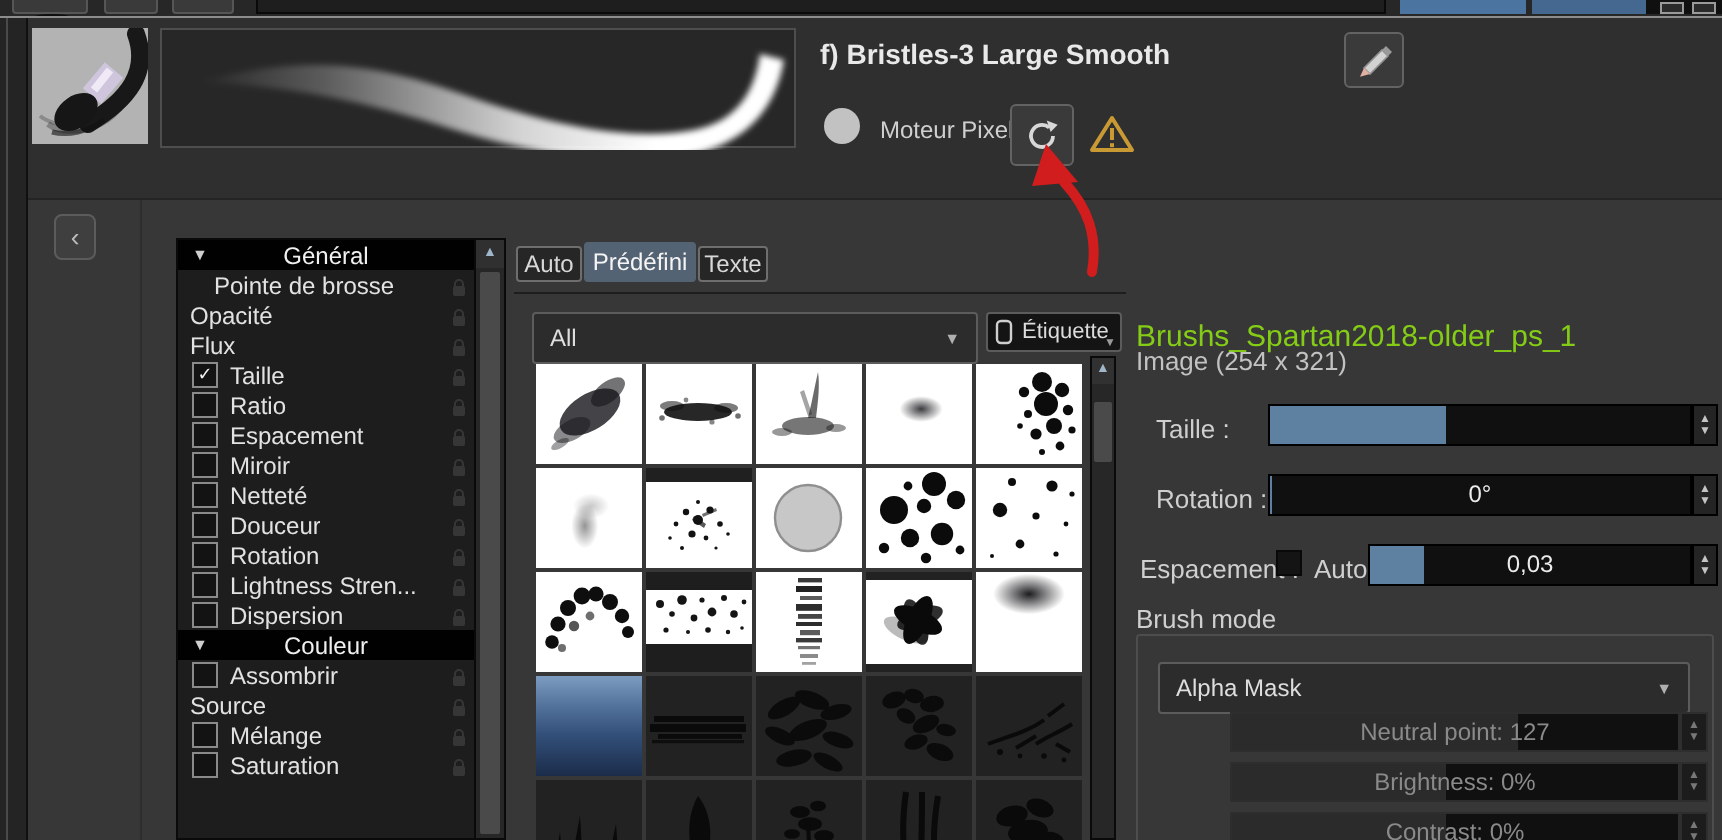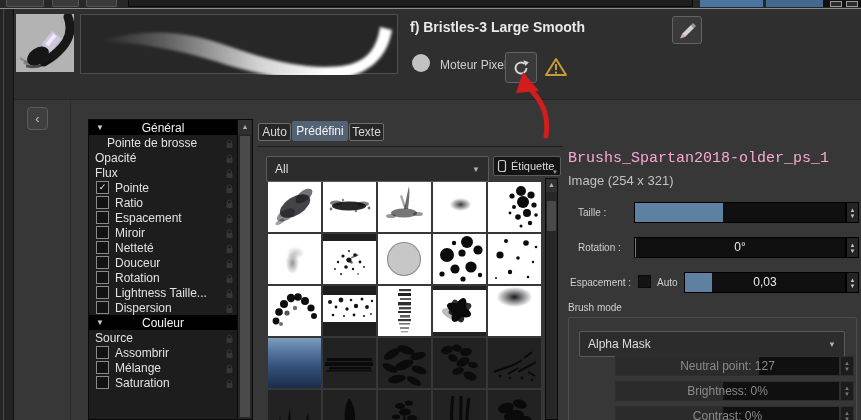--- a/index.html
+++ b/index.html
@@ -73,23 +73,23 @@
   .t-softcloud{background:radial-gradient(ellipse 15px 9px at 52% 45%, rgba(25,25,30,.85), rgba(25,25,30,0) 72%),#fff;}
   .t-fade{background:radial-gradient(ellipse 9px 15px at 46% 58%, rgba(60,60,60,.55), rgba(60,60,60,0) 75%),
                      radial-gradient(ellipse 13px 9px at 52% 38%, rgba(100,100,100,.35), rgba(100,100,100,0) 70%),#fff;}
   .t-fan{background:radial-gradient(ellipse 23px 13px at 50% 22%, rgba(16,16,20,.95), rgba(16,16,20,0) 78%),#fff;}
   .t-selblue{background:linear-gradient(180deg,#7d9cc0 0%,#55759e 28%,#33507a 58%,#1b2c4a 100%);}
   .gscroll{left:545px;top:178px;width:13px;height:242px;background:#272727;border:1px solid #0a0a0a;}
   .gsc-up{height:13px;background:#313131;color:#9fb6cb;font-size:7px;text-align:center;line-height:12px;}
   .gsc-thumb{position:absolute;left:1px;right:1px;top:22px;height:30px;background:#4a4a4a;border-radius:1px;}
 
   
-  .rtitle{left:568px;top:150px;font-size:15px;color:#f9a8d4;font-family:Liberation Mono, monospace;}
+  .rtitle{left:568px;top:160px;font-size:15px;color:#84cc16;}
   .rmeta{left:568px;top:173px;font-size:13px;color:#c2c2c2;}
-  .rlabel{font-size:10px;color:#cfcfcf;}
+  .rlabel{font-size:13px;color:#cfcfcf;}
   .slider{background:#101010;border:1px solid #000;overflow:hidden;}
   .slider .fill{position:absolute;left:0;top:0;bottom:0;background:#5e81a2;}
   .slider .val{position:absolute;inset:0;text-align:center;font-size:12px;color:#ececec;line-height:19px;}
   .spin{background:#242424;border:1px solid #000;display:flex;flex-direction:column;align-items:center;justify-content:center;color:#c4c4c4;}
   .spin span{font-size:6px;line-height:6px;}
   .spchk{width:13px;height:13px;background:#141414;border:1px solid #090909;}
   .groupbox{left:568px;top:317px;width:289px;height:110px;border:1px solid #4d4d4d;border-radius:2px;}
   .dslider{background:#101010;border:1px solid #2e2e2e;overflow:hidden;}
   .dslider .dfill{position:absolute;left:0;top:0;bottom:0;background:#2b2b2b;}
   .dslider .dval{position:absolute;inset:0;text-align:center;font-size:12px;color:#8a8a8a;line-height:18px;}
@@ -212,21 +212,21 @@
           <span class="olabel" style="margin-left:2px">Flux</span>
           <span class="lock"><svg viewBox="0 0 9 10">
               <path d="M2.5 4 V3 a2 2 0 0 1 4 0 V4" fill="none" stroke="#474747"></path>
               <rect x="1.5" y="4" width="6" height="5" rx="1" fill="#474747"></rect>
             </svg></span>
         </div>
       <div class="orow">
           <span class="cb">
             <span class="ck">✓</span>
           </span>
-          <span class="olabel">Pointe</span>
+          <span class="olabel">Taille</span>
           <span class="lock"><svg viewBox="0 0 9 10">
               <path d="M2.5 4 V3 a2 2 0 0 1 4 0 V4" fill="none" stroke="#474747"></path>
               <rect x="1.5" y="4" width="6" height="5" rx="1" fill="#474747"></rect>
             </svg></span>
         </div>
       <div class="orow">
           <span class="cb"></span>
           <span class="olabel">Ratio</span>
           <span class="lock"><svg viewBox="0 0 9 10">
               <path d="M2.5 4 V3 a2 2 0 0 1 4 0 V4" fill="none" stroke="#474747"></path>
@@ -268,48 +268,48 @@
       <div class="orow">
           <span class="cb"></span>
           <span class="olabel">Rotation</span>
           <span class="lock"><svg viewBox="0 0 9 10">
               <path d="M2.5 4 V3 a2 2 0 0 1 4 0 V4" fill="none" stroke="#474747"></path>
               <rect x="1.5" y="4" width="6" height="5" rx="1" fill="#474747"></rect>
             </svg></span>
         </div>
       <div class="orow">
           <span class="cb"></span>
-          <span class="olabel">Lightness Taille...</span>
+          <span class="olabel">Lightness Stren...</span>
           <span class="lock"><svg viewBox="0 0 9 10">
               <path d="M2.5 4 V3 a2 2 0 0 1 4 0 V4" fill="none" stroke="#474747"></path>
               <rect x="1.5" y="4" width="6" height="5" rx="1" fill="#474747"></rect>
             </svg></span>
         </div>
       <div class="orow">
           <span class="cb"></span>
           <span class="olabel">Dispersion</span>
           <span class="lock"><svg viewBox="0 0 9 10">
               <path d="M2.5 4 V3 a2 2 0 0 1 4 0 V4" fill="none" stroke="#474747"></path>
               <rect x="1.5" y="4" width="6" height="5" rx="1" fill="#474747"></rect>
             </svg></span>
         </div>
       <div class="orow header">
           <span class="tri">▼</span>
           <span>Couleur</span>
         </div>
       <div class="orow">
+          <span class="cb"></span>
+          <span class="olabel">Assombrir</span>
+          <span class="lock"><svg viewBox="0 0 9 10">
+              <path d="M2.5 4 V3 a2 2 0 0 1 4 0 V4" fill="none" stroke="#474747"></path>
+              <rect x="1.5" y="4" width="6" height="5" rx="1" fill="#474747"></rect>
+            </svg></span>
+        </div>
+      <div class="orow">
           <span class="olabel" style="margin-left:2px">Source</span>
-          <span class="lock"><svg viewBox="0 0 9 10">
-              <path d="M2.5 4 V3 a2 2 0 0 1 4 0 V4" fill="none" stroke="#474747"></path>
-              <rect x="1.5" y="4" width="6" height="5" rx="1" fill="#474747"></rect>
-            </svg></span>
-        </div>
-      <div class="orow">
-          <span class="cb"></span>
-          <span class="olabel">Assombrir</span>
           <span class="lock"><svg viewBox="0 0 9 10">
               <path d="M2.5 4 V3 a2 2 0 0 1 4 0 V4" fill="none" stroke="#474747"></path>
               <rect x="1.5" y="4" width="6" height="5" rx="1" fill="#474747"></rect>
             </svg></span>
         </div>
       <div class="orow">
           <span class="cb"></span>
           <span class="olabel">Mélange</span>
           <span class="lock"><svg viewBox="0 0 9 10">
               <path d="M2.5 4 V3 a2 2 0 0 1 4 0 V4" fill="none" stroke="#474747"></path>

